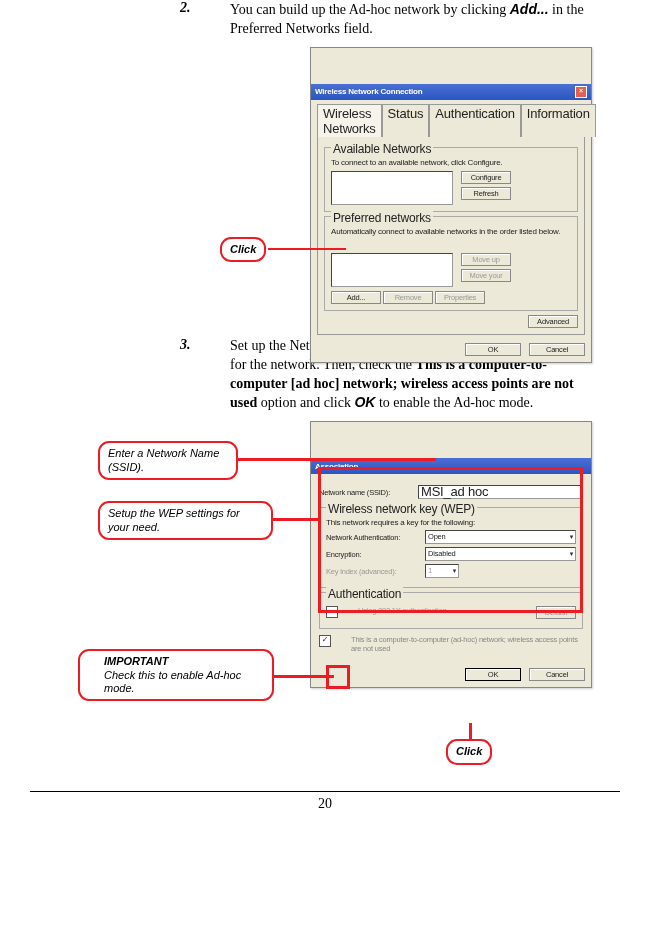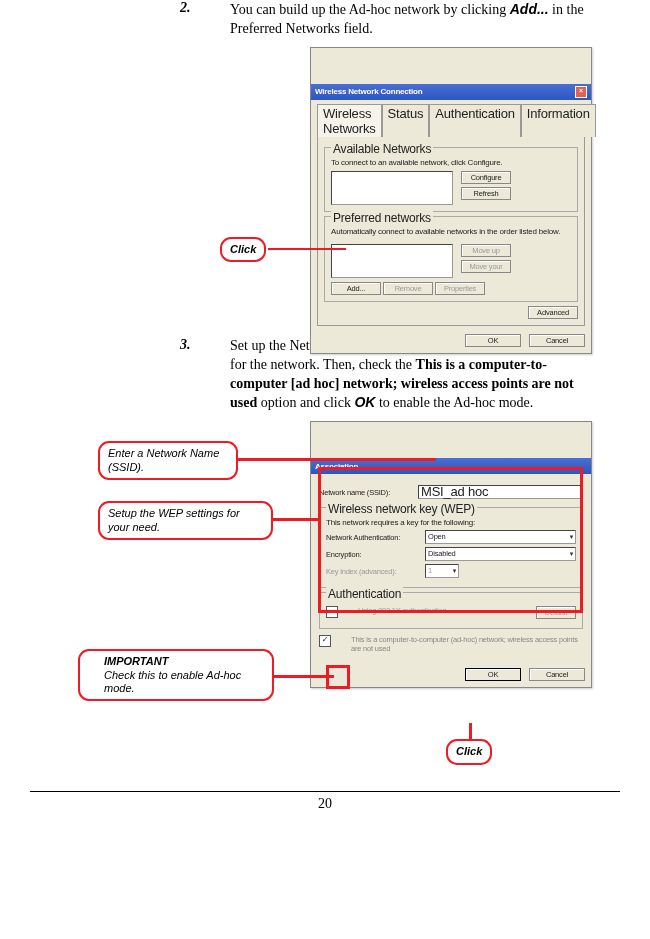--- a/index.html
+++ b/index.html
@@ -231,21 +231,21 @@
             <div class="listbox"></div>
             <div class="right-col">
               <div class="btn">Configure</div>
               <div class="btn">Refresh</div>
             </div>
           </div>
         </div>
         <div class="groupbox">
           <div class="group-legend">Preferred networks</div>
           <div>Automatically connect to available networks in the order listed below.</div>
-          <div style="margin-top:8px;">
+          <div style="margin-top:17px;">
             <div class="listbox"></div>
             <div class="right-col">
               <div class="btn disabled">Move up</div>
               <div class="btn disabled">Move your</div>
             </div>
           </div>
           <div style="margin-top:4px;">
             <span class="btn">Add...</span>
             <span class="btn disabled">Remove</span>
             <span class="btn disabled">Properties</span>

